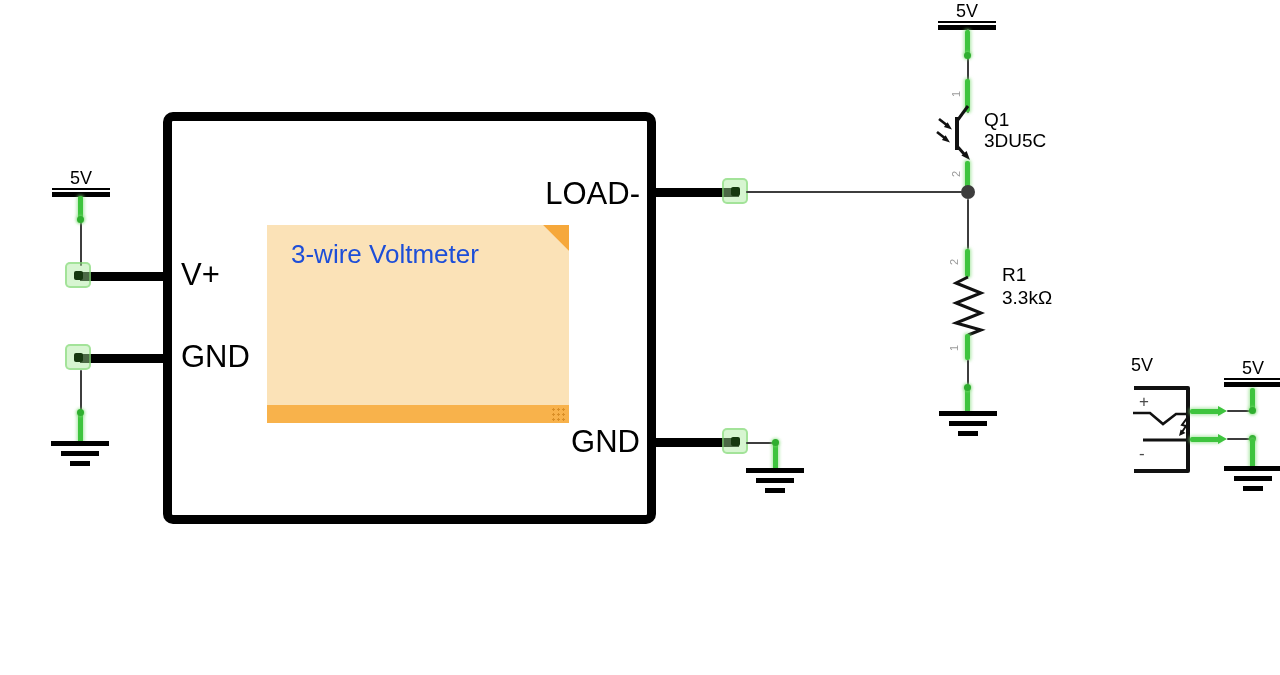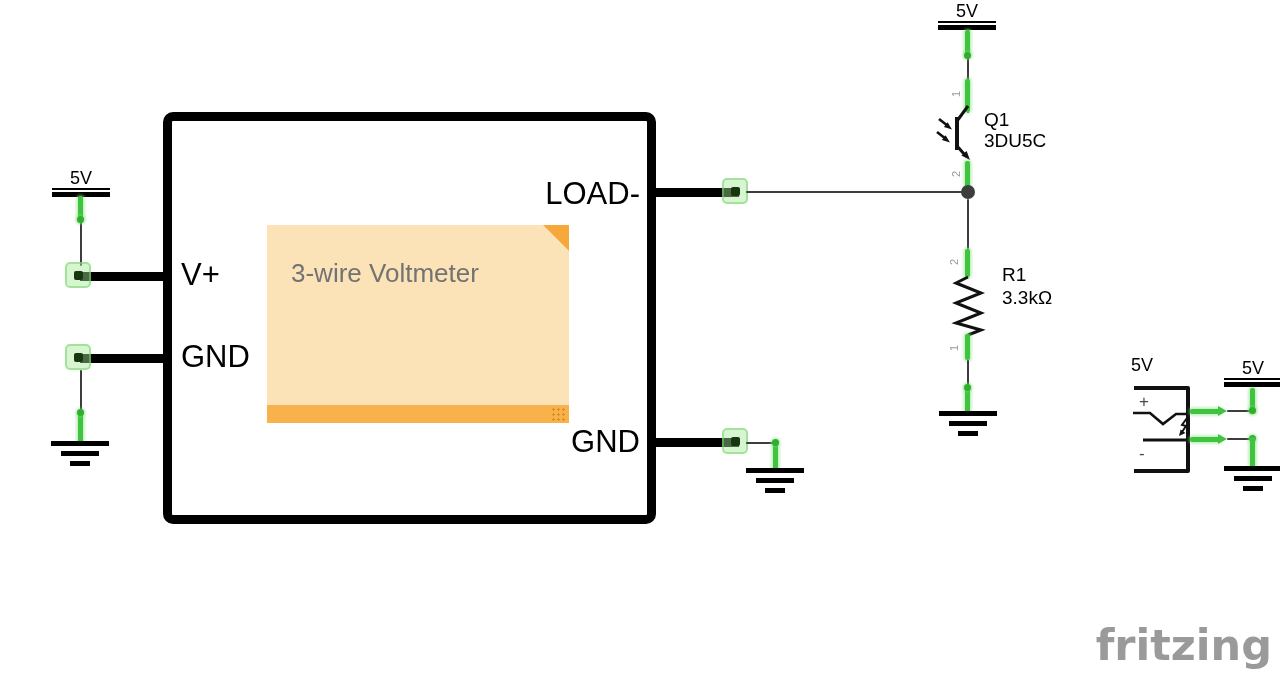--- a/index.html
+++ b/index.html
@@ -34,21 +34,21 @@
   .module-box{position:absolute;left:163px;top:112px;width:493px;height:412px;
               box-sizing:border-box;border:9px solid #000;border-radius:10px;background:#fff;}
   .boxlabel{position:absolute;font-size:31px;line-height:34px;color:#000;}
 
   
   .note{position:absolute;left:267px;top:225px;width:302px;height:198px;background:#fbe2b7;
         clip-path:polygon(0 0,276px 0,302px 26px,302px 198px,0 198px);}
   .note-fold{position:absolute;right:0;top:0;width:0;height:0;
              border-left:26px solid transparent;border-top:26px solid #f6a83b;
              transform:translateX(0);}
-  .note-text{position:absolute;left:24px;top:31px;font-size:26px;line-height:34px;color:#737373;}
+  .note-text{position:absolute;left:24px;top:12px;font-size:26px;line-height:34px;color:#1d4ed8;}
   .note-bar{position:absolute;left:0;bottom:0;width:100%;height:18px;background:#f8b24b;}
   .note-grip{position:absolute;right:3px;bottom:2px;width:15px;height:14px;
              background-image:radial-gradient(#d98e26 1.1px,transparent 1.3px);
              background-size:5px 5px;}
 
   
   .partlabel{position:absolute;font-size:19px;line-height:21px;color:#000;text-align:right;}
   .pnum{position:absolute;font-size:11px;color:#9a9a9a;transform:rotate(-90deg);
         transform-origin:center;width:12px;text-align:center;}
   .jacksign{position:absolute;font-size:17px;color:#4a4a4a;}
@@ -198,15 +198,14 @@
   <div class="pwr" style="left:1224px;top:358px;">
     <div class="pwr-label">5V</div>
     <div class="pwr-bar"></div>
   </div>
   <div class="gnd" style="left:1224px;top:466px;">
     <div class="g1"></div>
       <div class="g2"></div>
       <div class="g3"></div>
   </div>
 
-  <div class="brand">fritzing</div>
 
 </div>
 
 </body></html>

